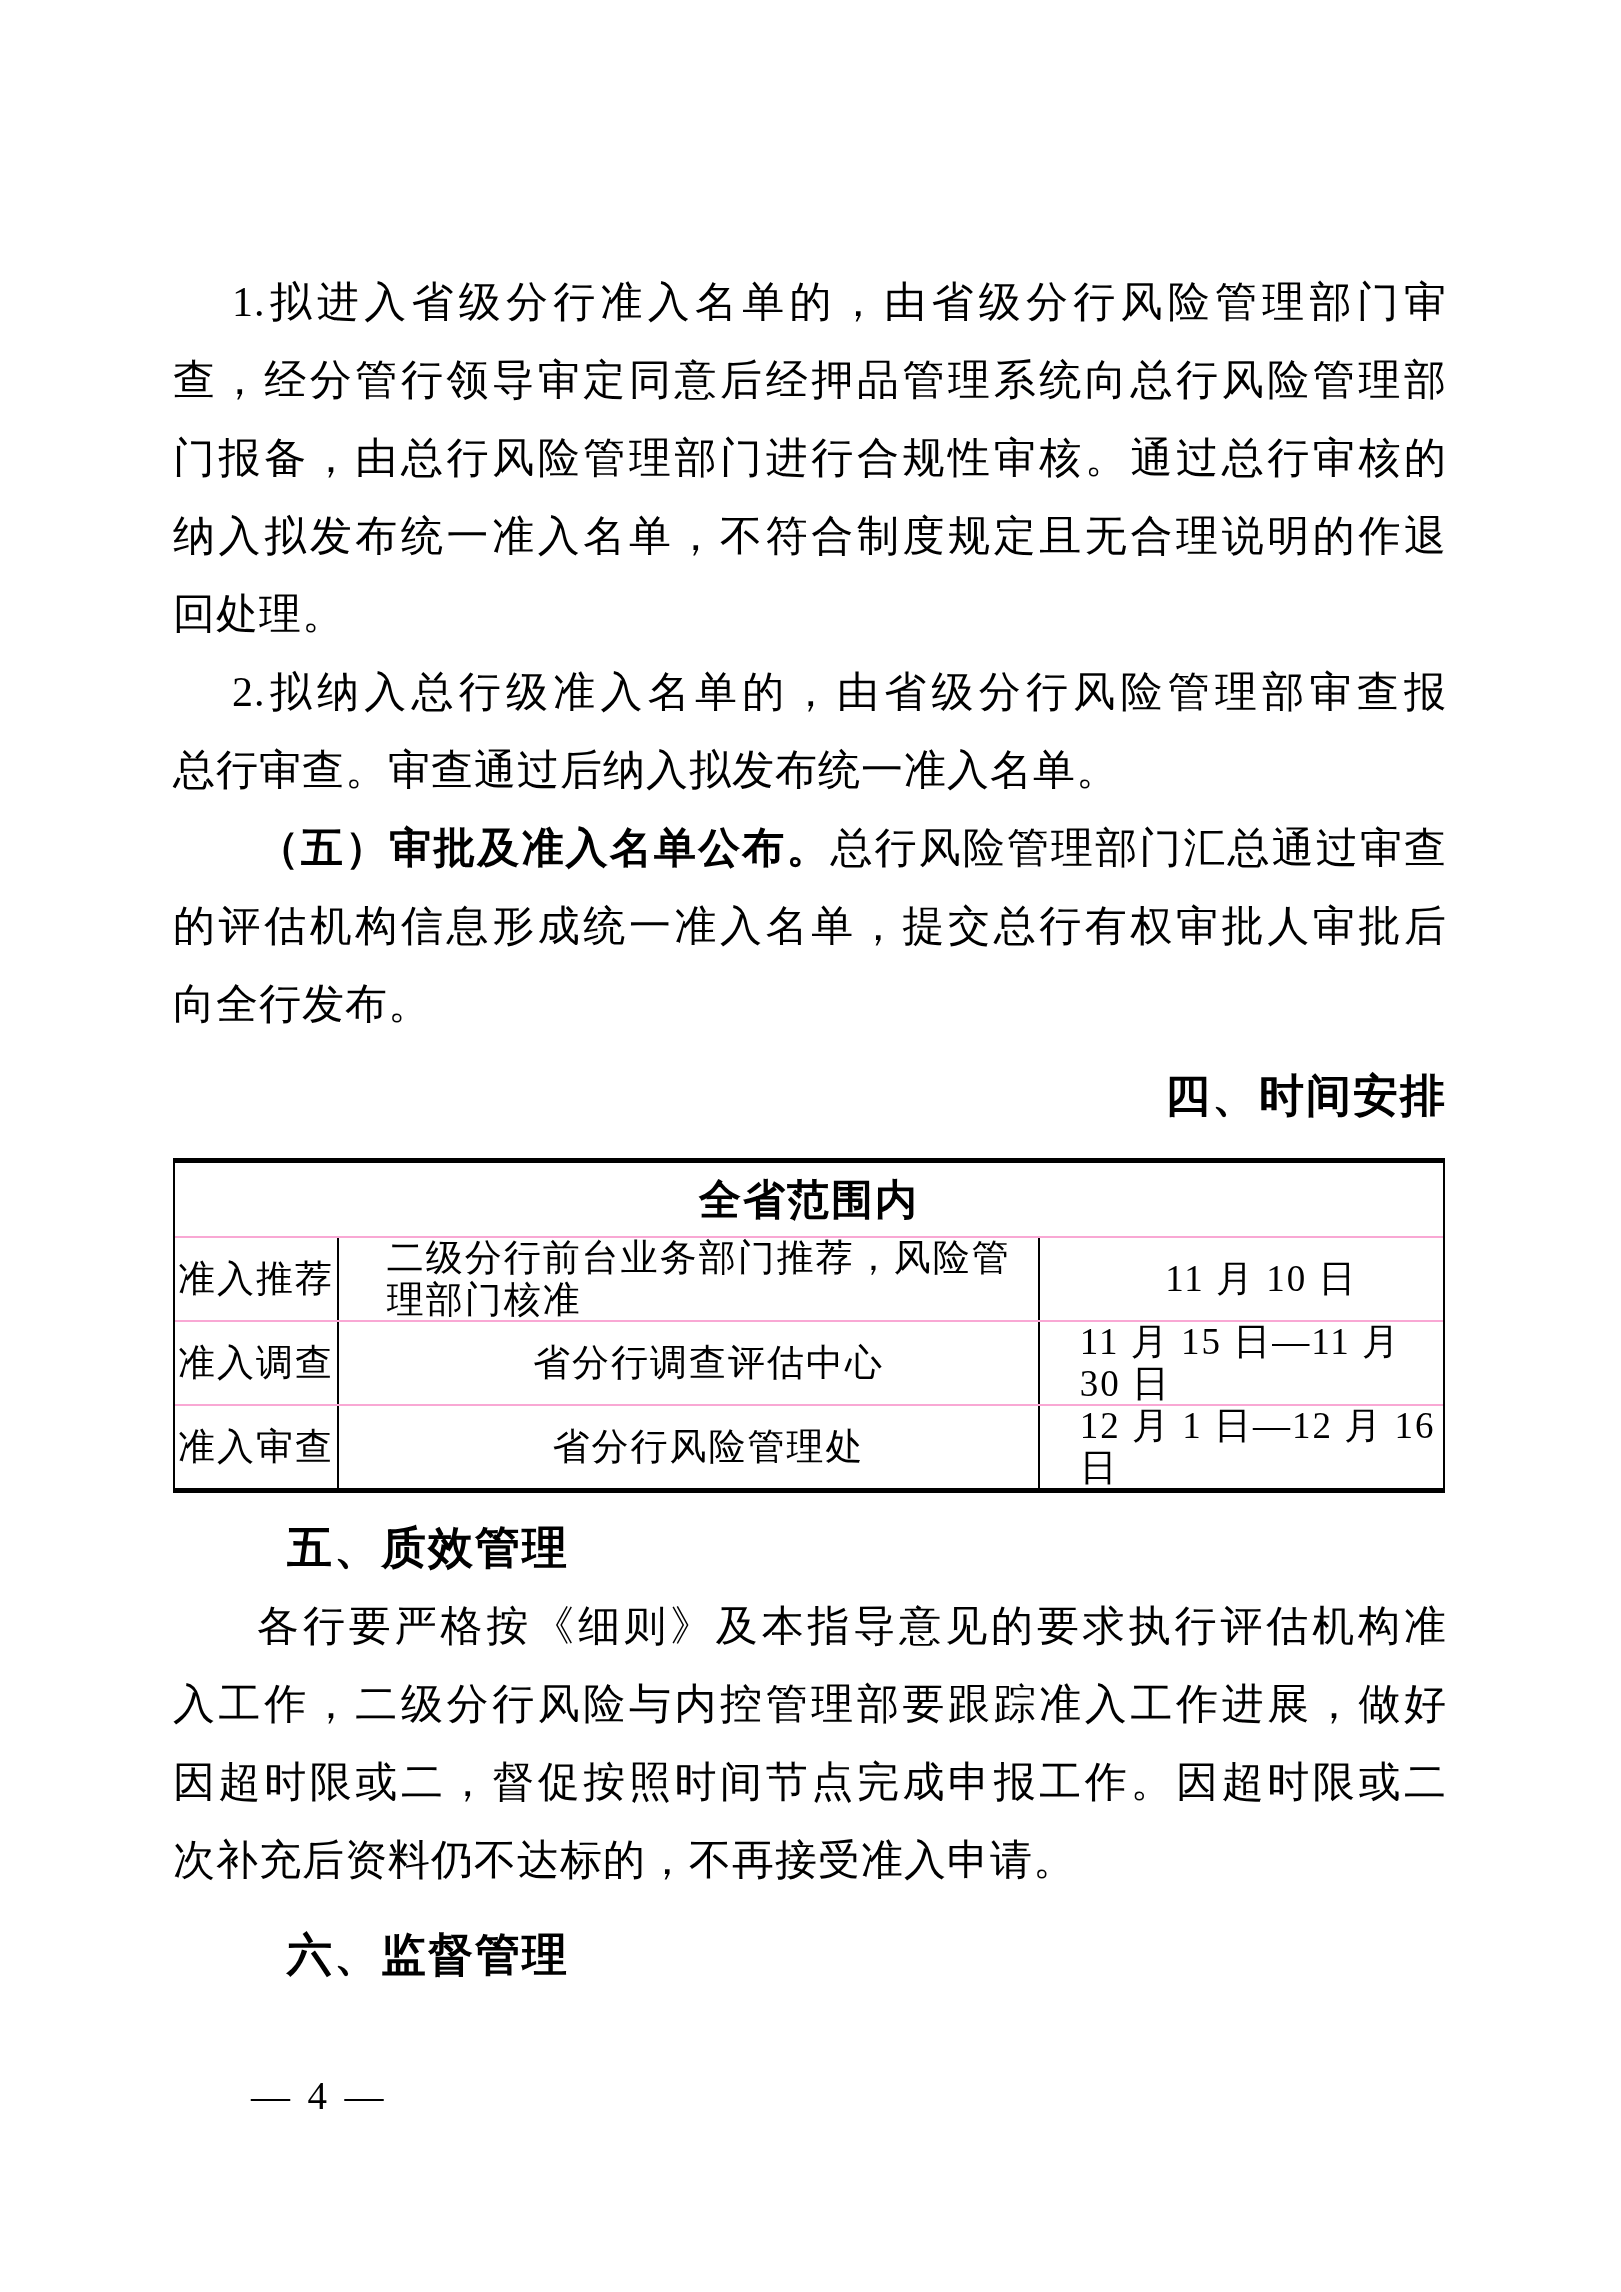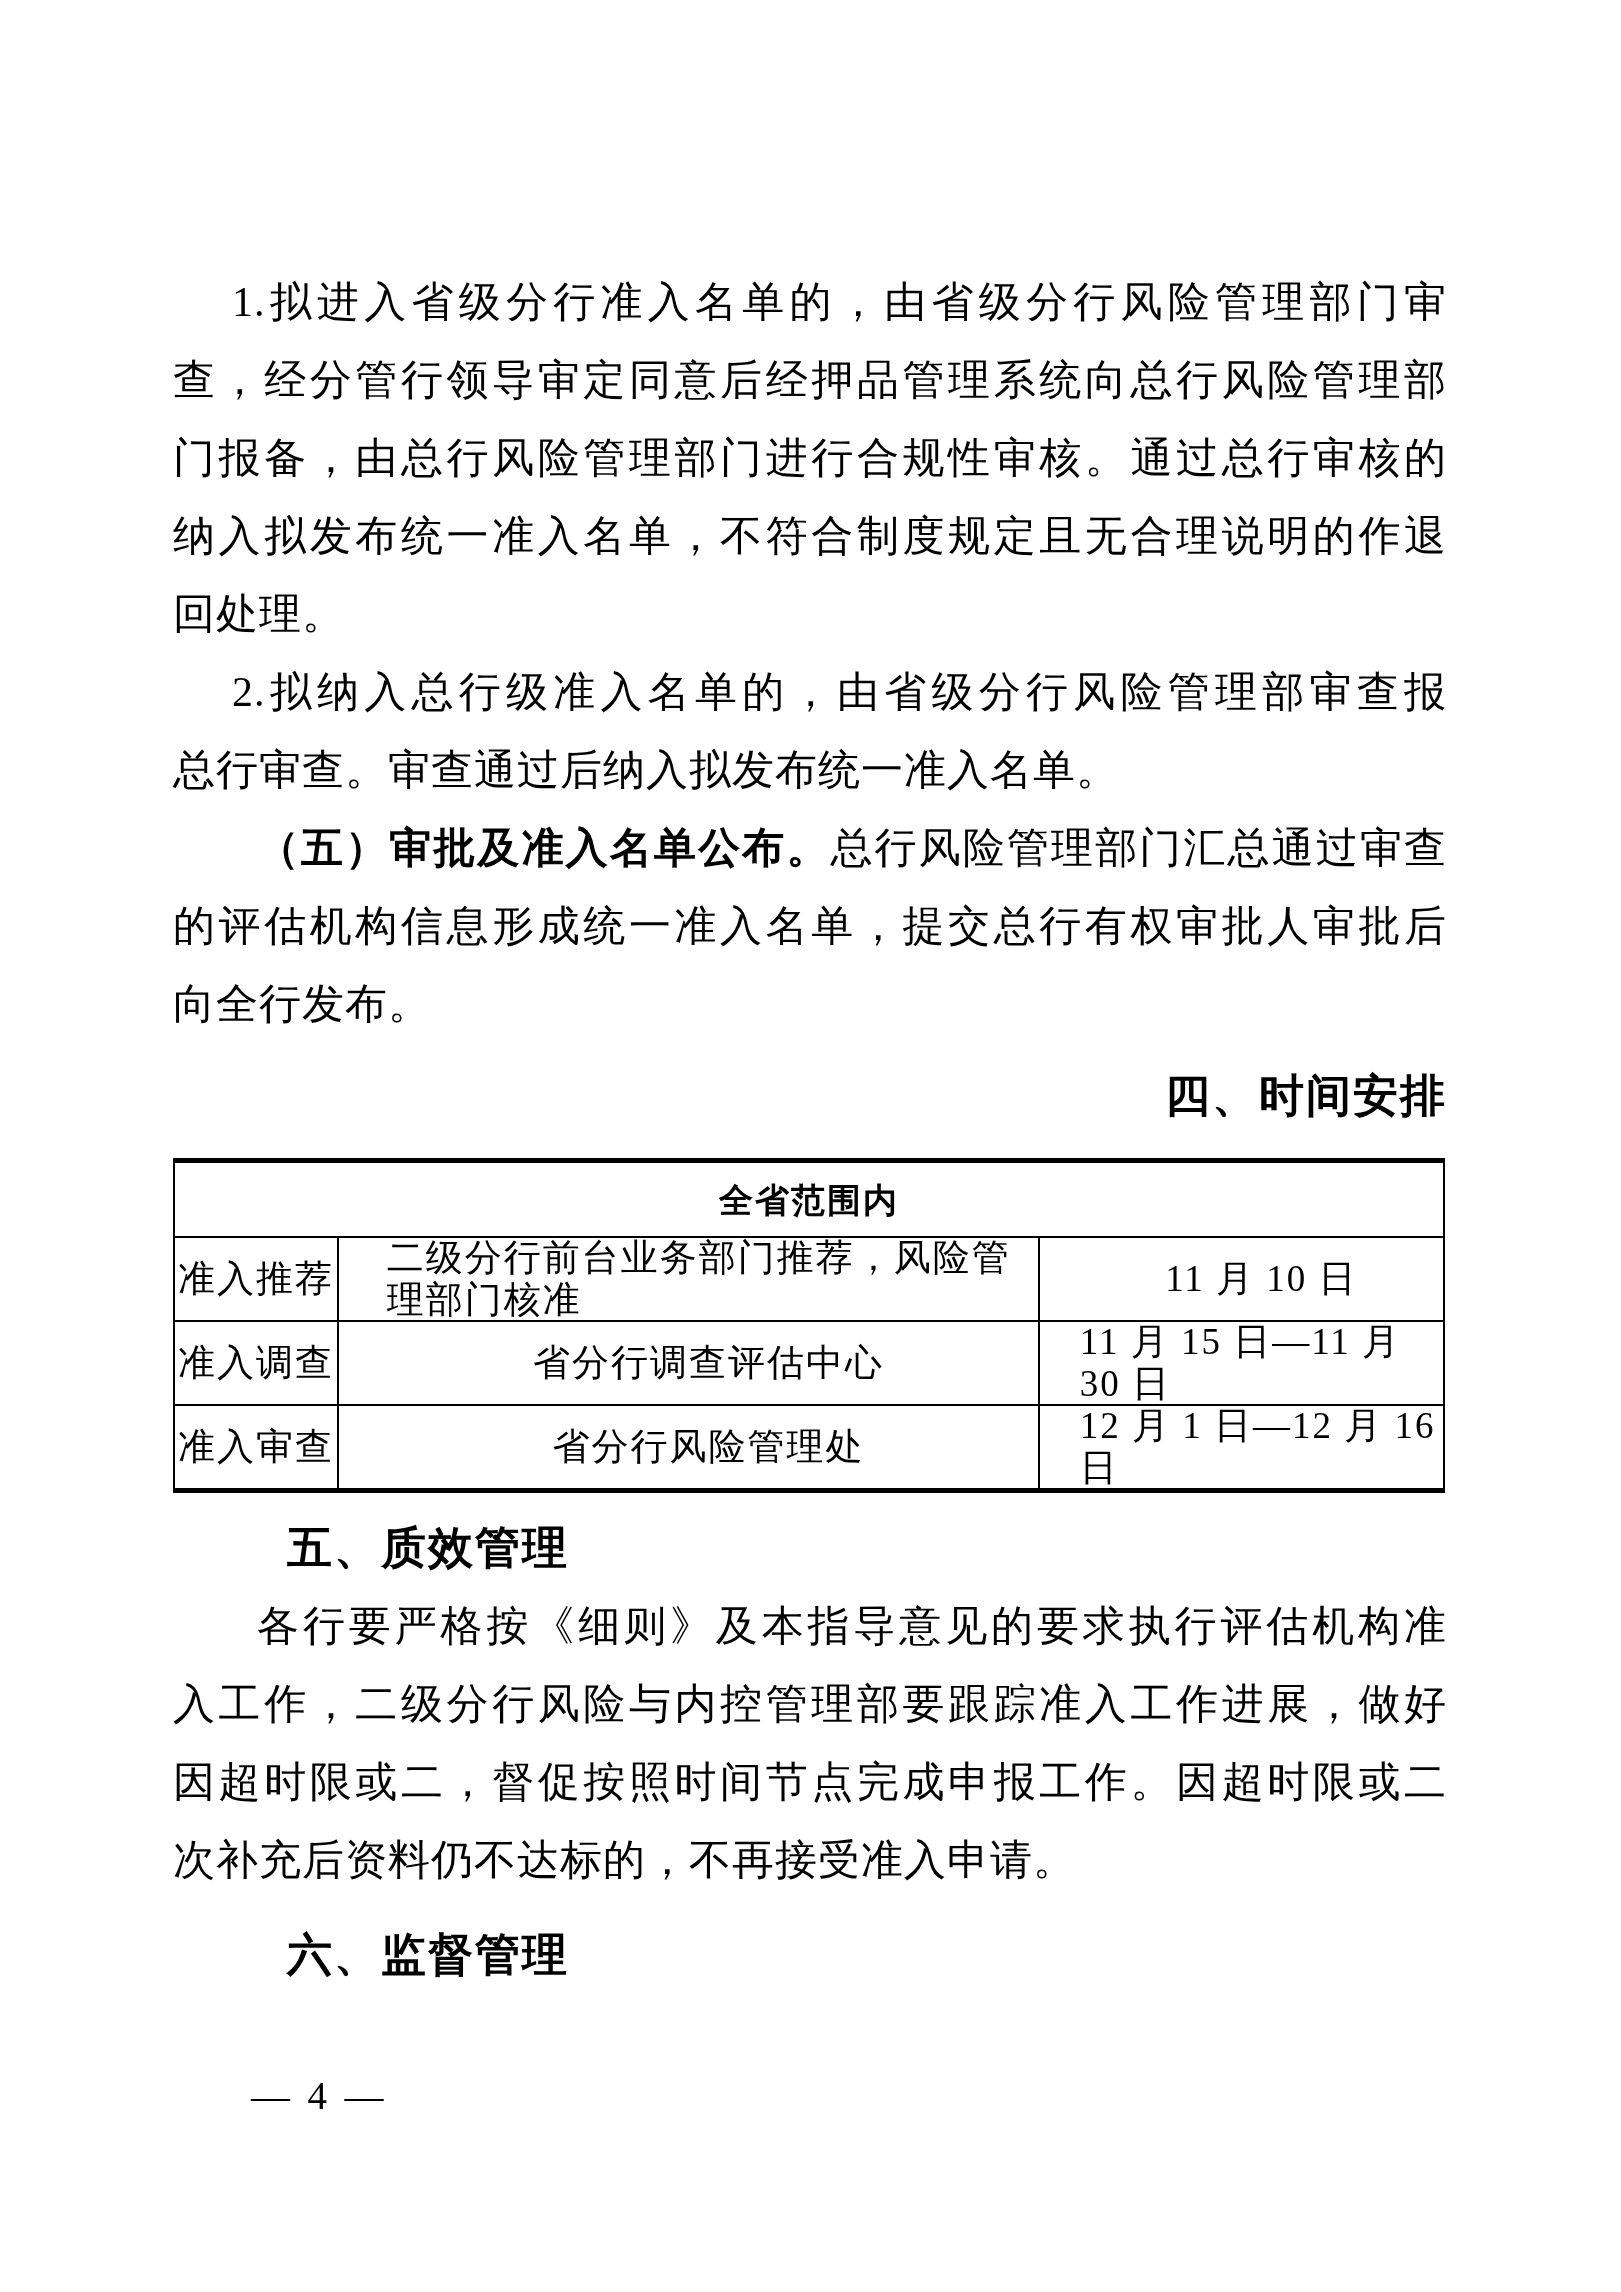--- a/index.html
+++ b/index.html
@@ -56,27 +56,27 @@
     border-right: 2px solid #000;
     box-sizing: border-box;
   }
   .t-header {
     height: 73px;
     display: flex;
     align-items: center;
     justify-content: center;
     font-family: "DejaVu Sans", "Liberation Sans", sans-serif;
     font-weight: bold;
-    font-size: 34px;
+    font-size: 42px;
     line-height: 1;
     letter-spacing: 2px;
   }
   .t-row {
     display: flex;
-    border-top: 2px solid #000000;
+    border-top: 2px solid #f9a8d4;
     height: 82px;
     gap: 40px;
   }
   .t-cell {
     display: flex;
     align-items: center;
     justify-content: center;
     font-size: 37px;
     line-height: 1.15;
     box-sizing: border-box;

